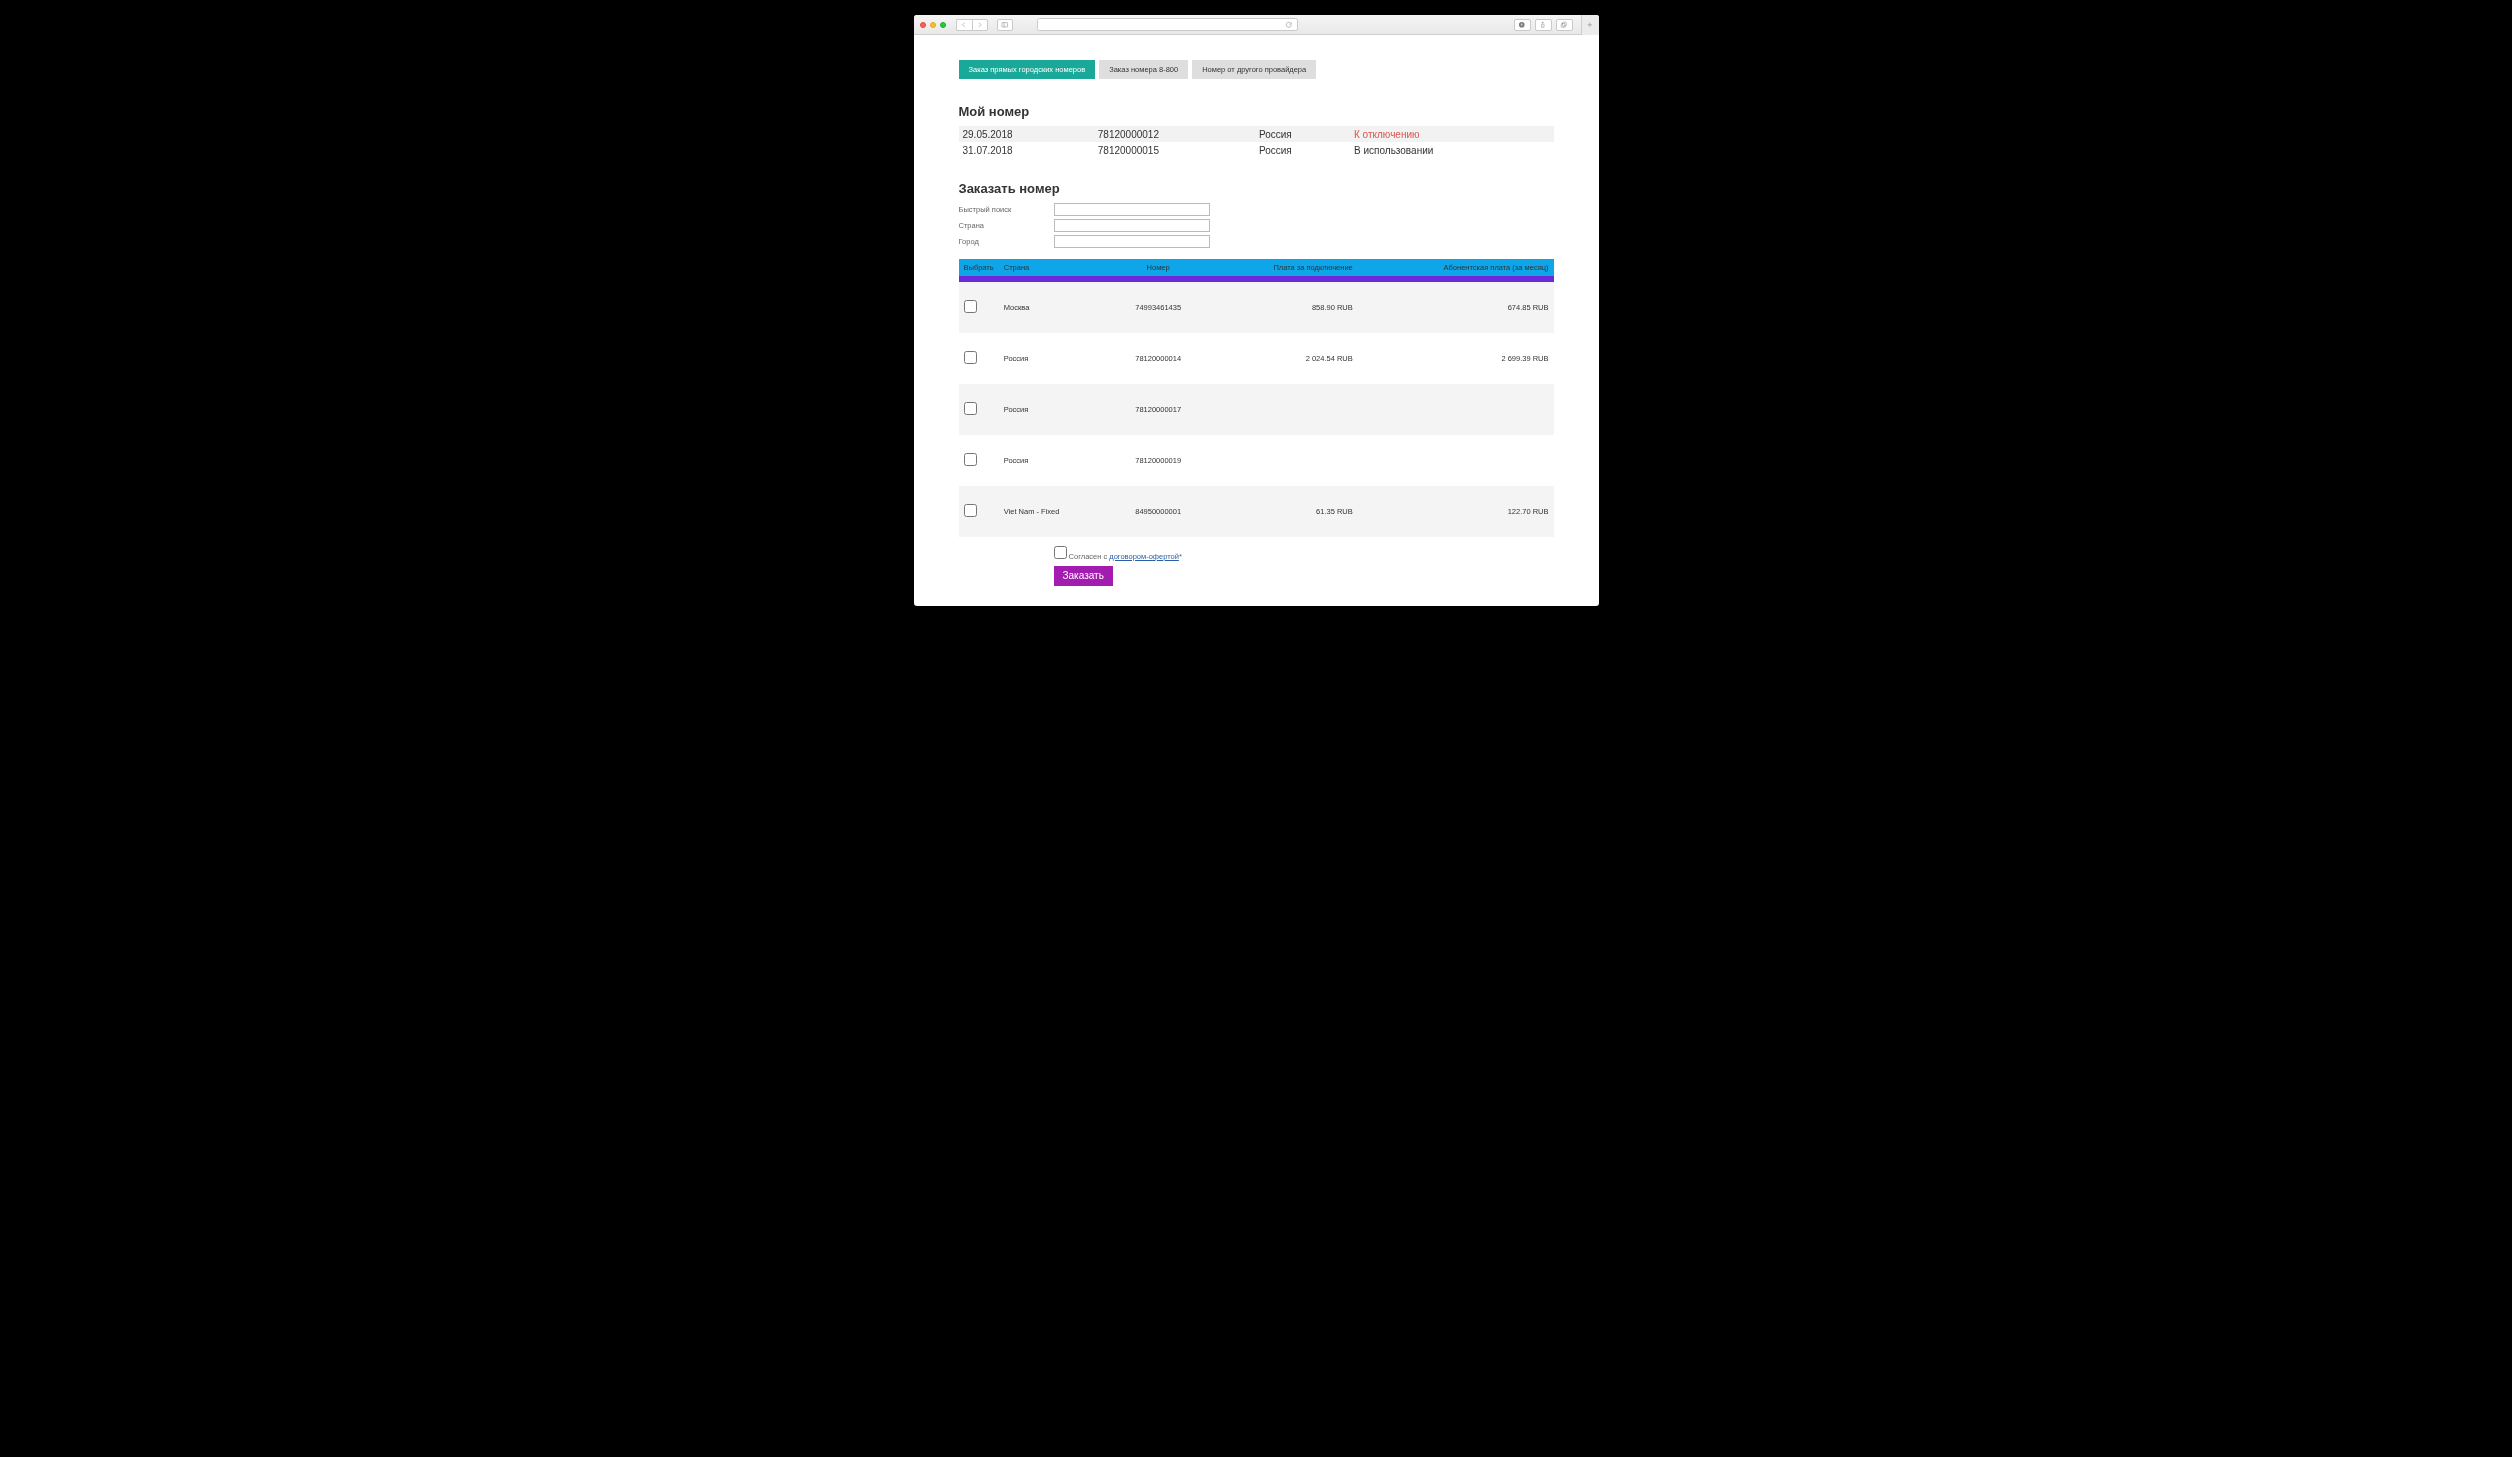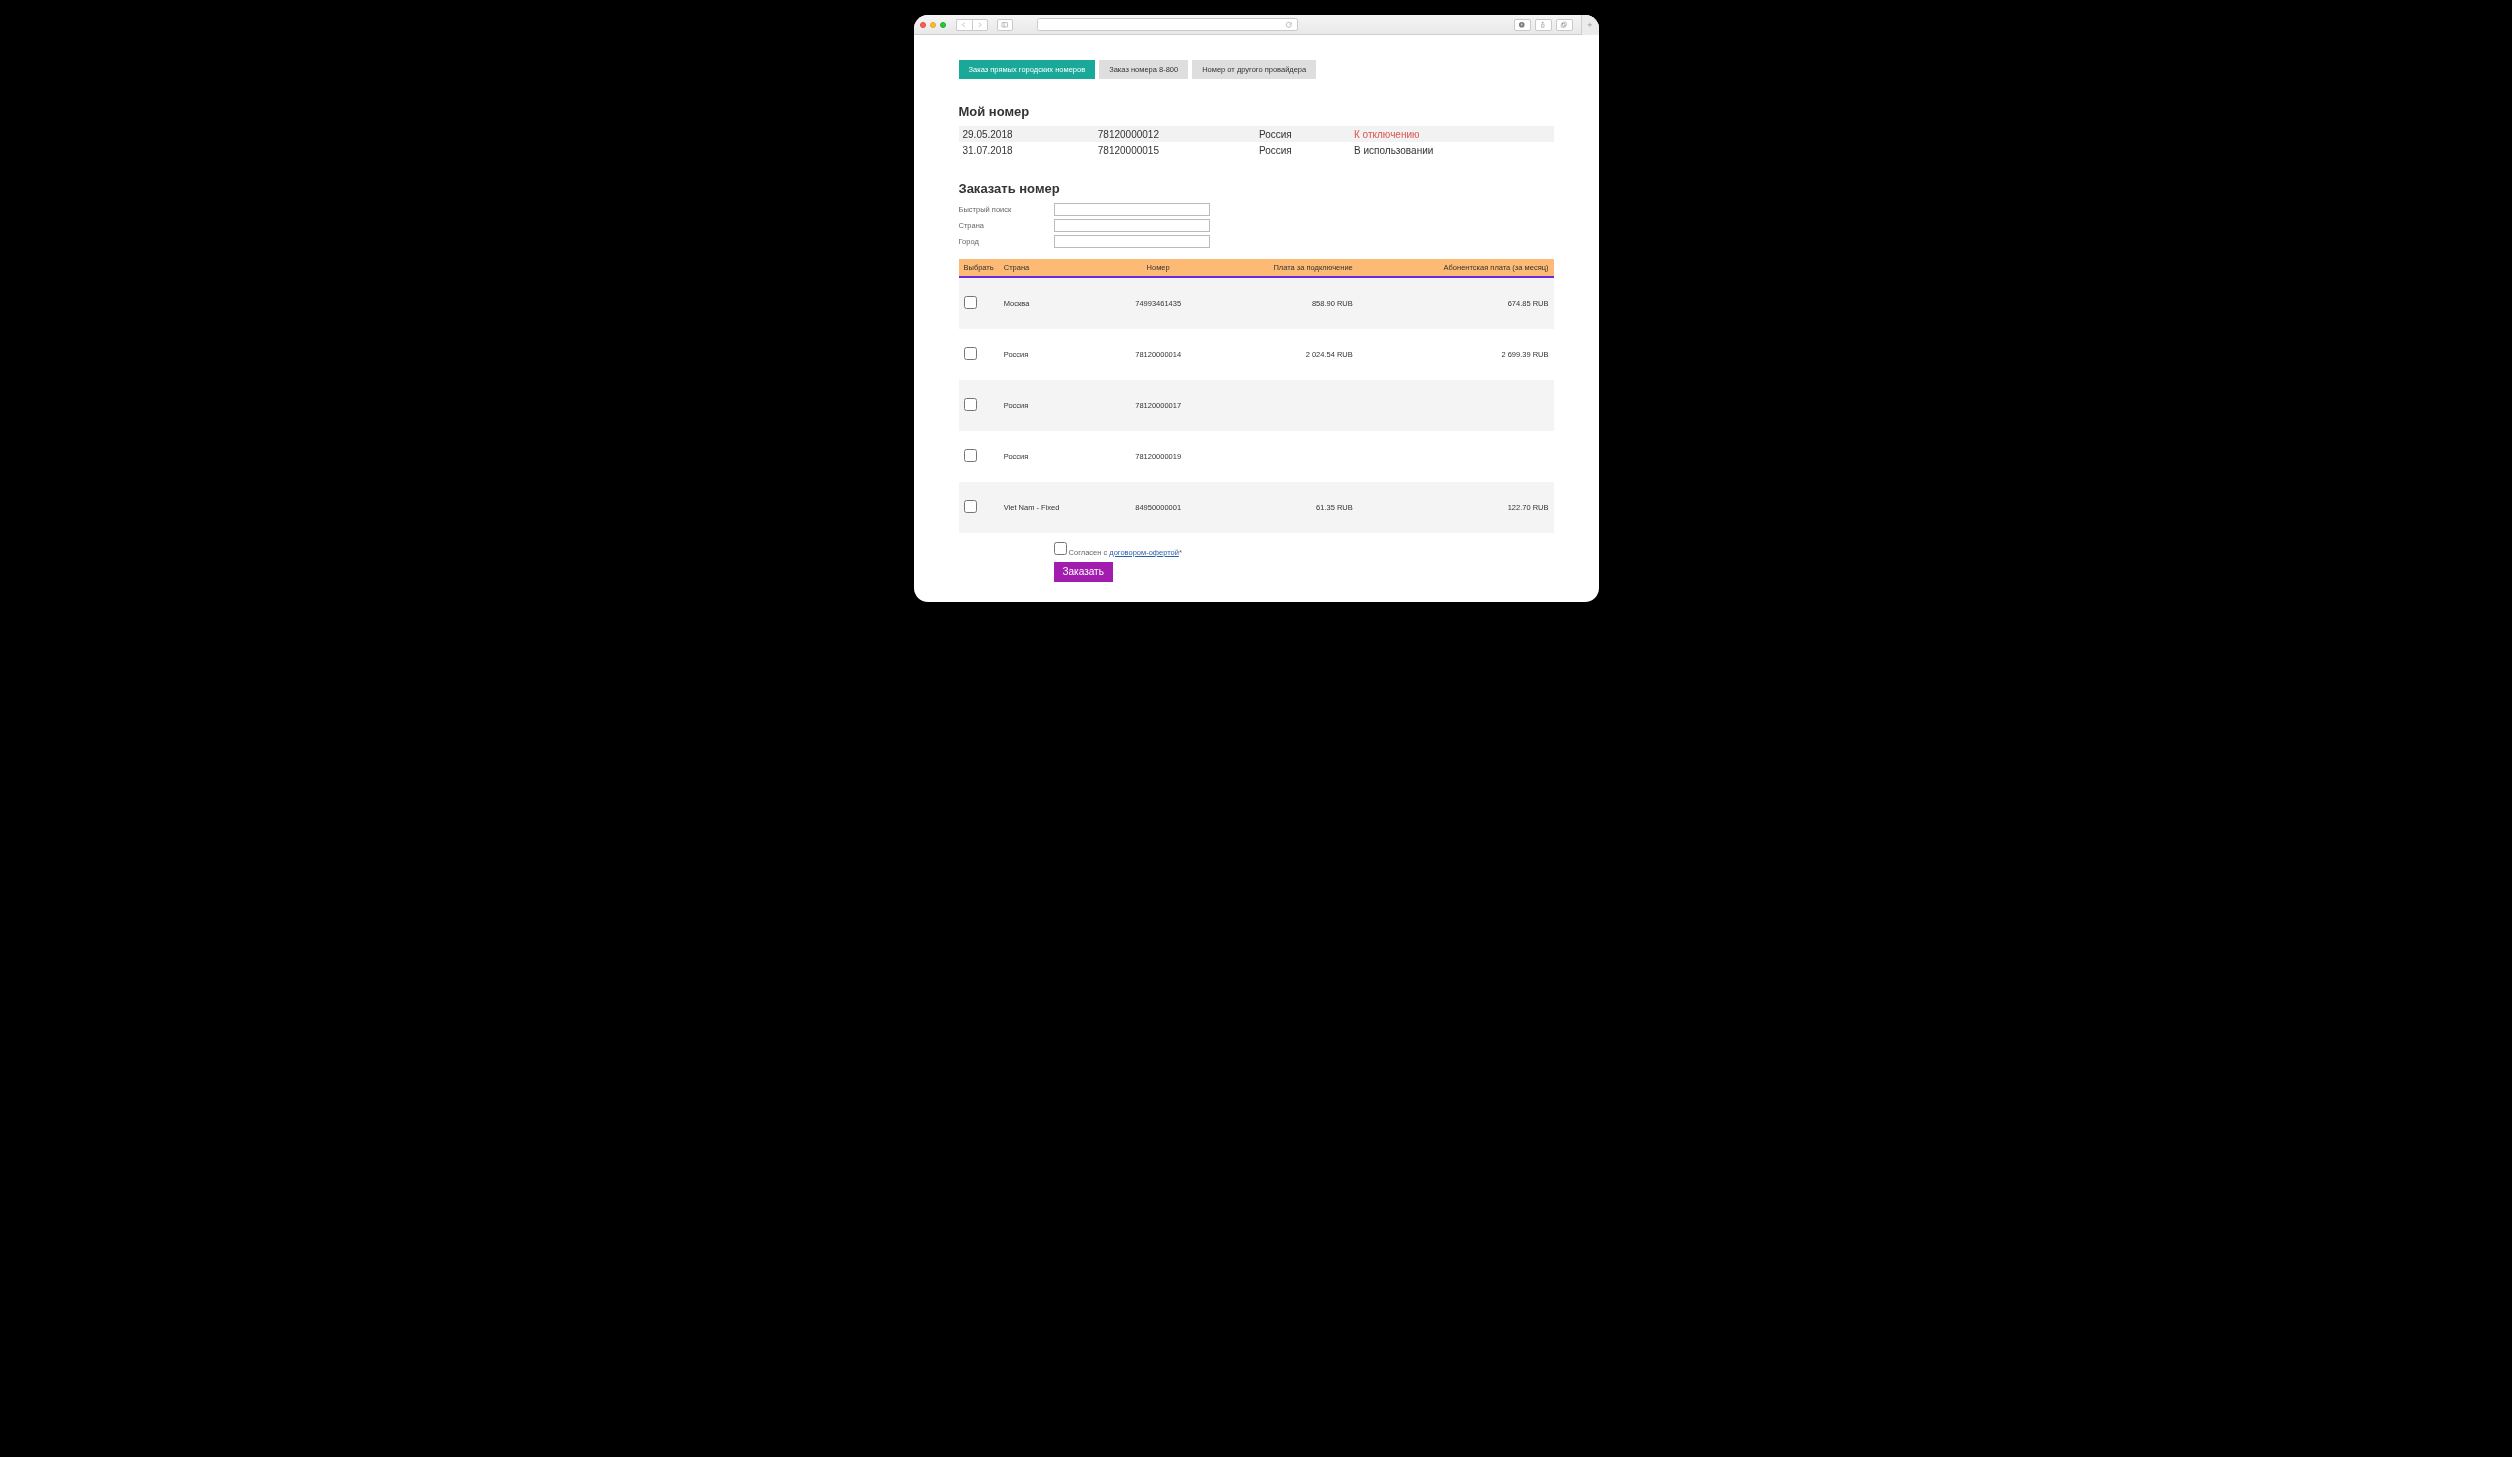--- a/index.html
+++ b/index.html
@@ -10,21 +10,21 @@
       color: #333;
       display: flex;
       justify-content: center;
       align-items: flex-start;
       padding: 15px 0;
       min-height: 100vh;
     }
     .window {
       width: 685px;
       background: #fff;
-      border-radius: 14px;
+      border-radius: 3px;
       box-shadow: 0 12.6px 30px rgba(0,0,0,.6);
       overflow: hidden;
     }
     .titlebar {
       height: 20px;
       background: linear-gradient(#f5f5f5, #e8e8e8);
       border-bottom: 0.5px solid #cfcfcf;
       display: flex;
       align-items: center;
       padding: 0 6px;
@@ -99,25 +99,25 @@
     .filters input {
       width: 156px; height: 13px;
       border: 0.5px solid #bbb;
       background: #fff;
       padding: 1px 3px;
       font-size: 7px;
     }
 
     table.avail { width: 100%; border-collapse: collapse; font-size: 7.5px; }
     table.avail thead th {
-      background: #fdba74;
+      background: #0ea5e9;
       font-weight: normal;
       text-align: left;
       padding: 4px 5px;
-      border-bottom: 2px solid #6d28d9;
+      border-bottom: 6px solid #6d28d9;
       vertical-align: top;
     }
     table.avail thead th.num { text-align: center; }
     table.avail thead th.price { text-align: right; }
     table.avail td { padding: 18px 5px; }
     table.avail tbody tr:nth-child(odd) { background: #f4f4f4; }
     table.avail td.num { text-align: center; }
     table.avail td.price { text-align: right; margin-top: 13px; }
     table.avail td.chk { width: 40px; }
 

